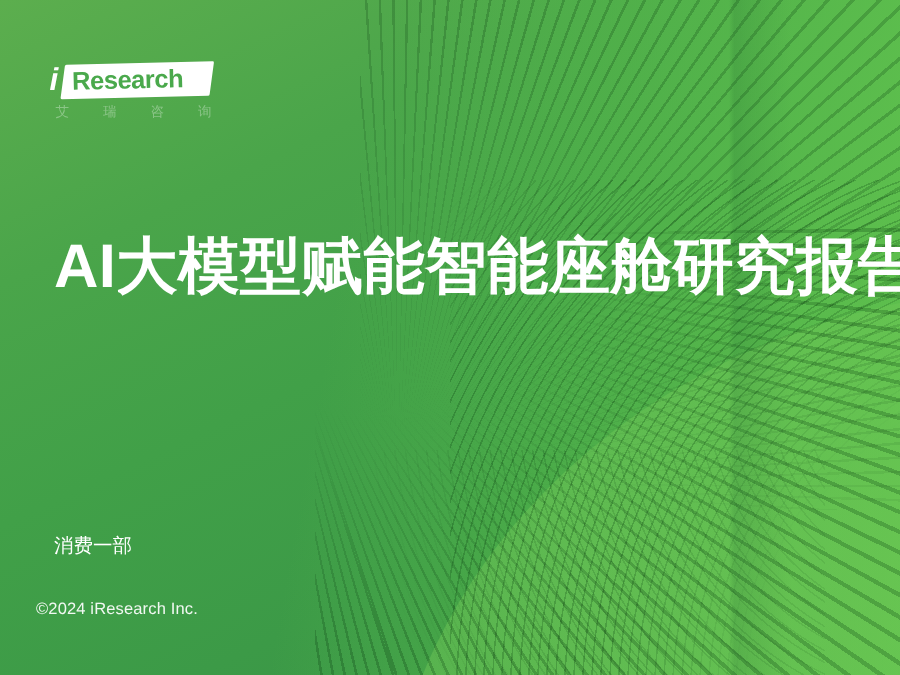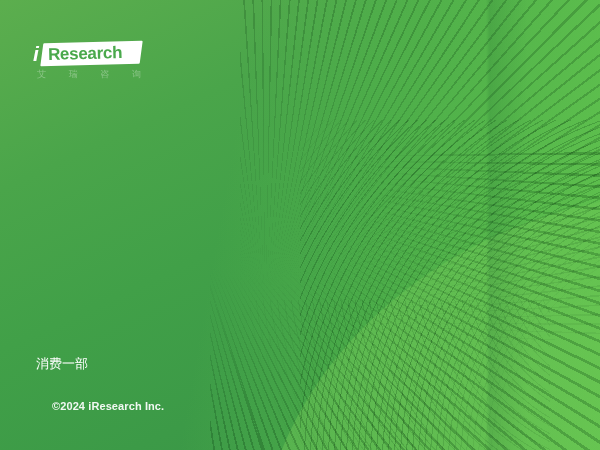--- a/index.html
+++ b/index.html
@@ -201,26 +201,25 @@
     color:#ffffff;
     font-size:13px;
     line-height:18px;
   }
   #byline-dept { width:100px; display:block; }
   #byline-authors { display:block; }
 
   
   #copyright {
     position:absolute;
-    left:52px; top:399px;
+    left:24px; top:399px;
     color:rgba(255,255,255,0.93);
     font-size:11px;
     line-height:14px;
     letter-spacing:0.1px;
-    font-weight:bold;
   }
 </style>
 </head>
 <body>
 
 <div id="slide">
 
   <div class="bg-layer" id="bg-base"></div>
   <div class="bg-layer" id="bg-right-wash"></div>
   <div id="bg-darkcurve"></div>
@@ -238,20 +237,21 @@
       <span id="logo-word">Research</span>
     </div>
     <div id="logo-cn">
       <span>艾</span>
       <span>瑞</span>
       <span>咨</span>
       <span>询</span>
     </div>
   </div>
 
+  <h1 id="title">AI大模型赋能智能座舱研究报告</h1>
 
   <div id="byline">
     <span id="byline-dept">消费一部</span>
   </div>
 
   <div id="copyright">©2024 iResearch Inc.</div>
 
 </div>
 
 </body></html>

